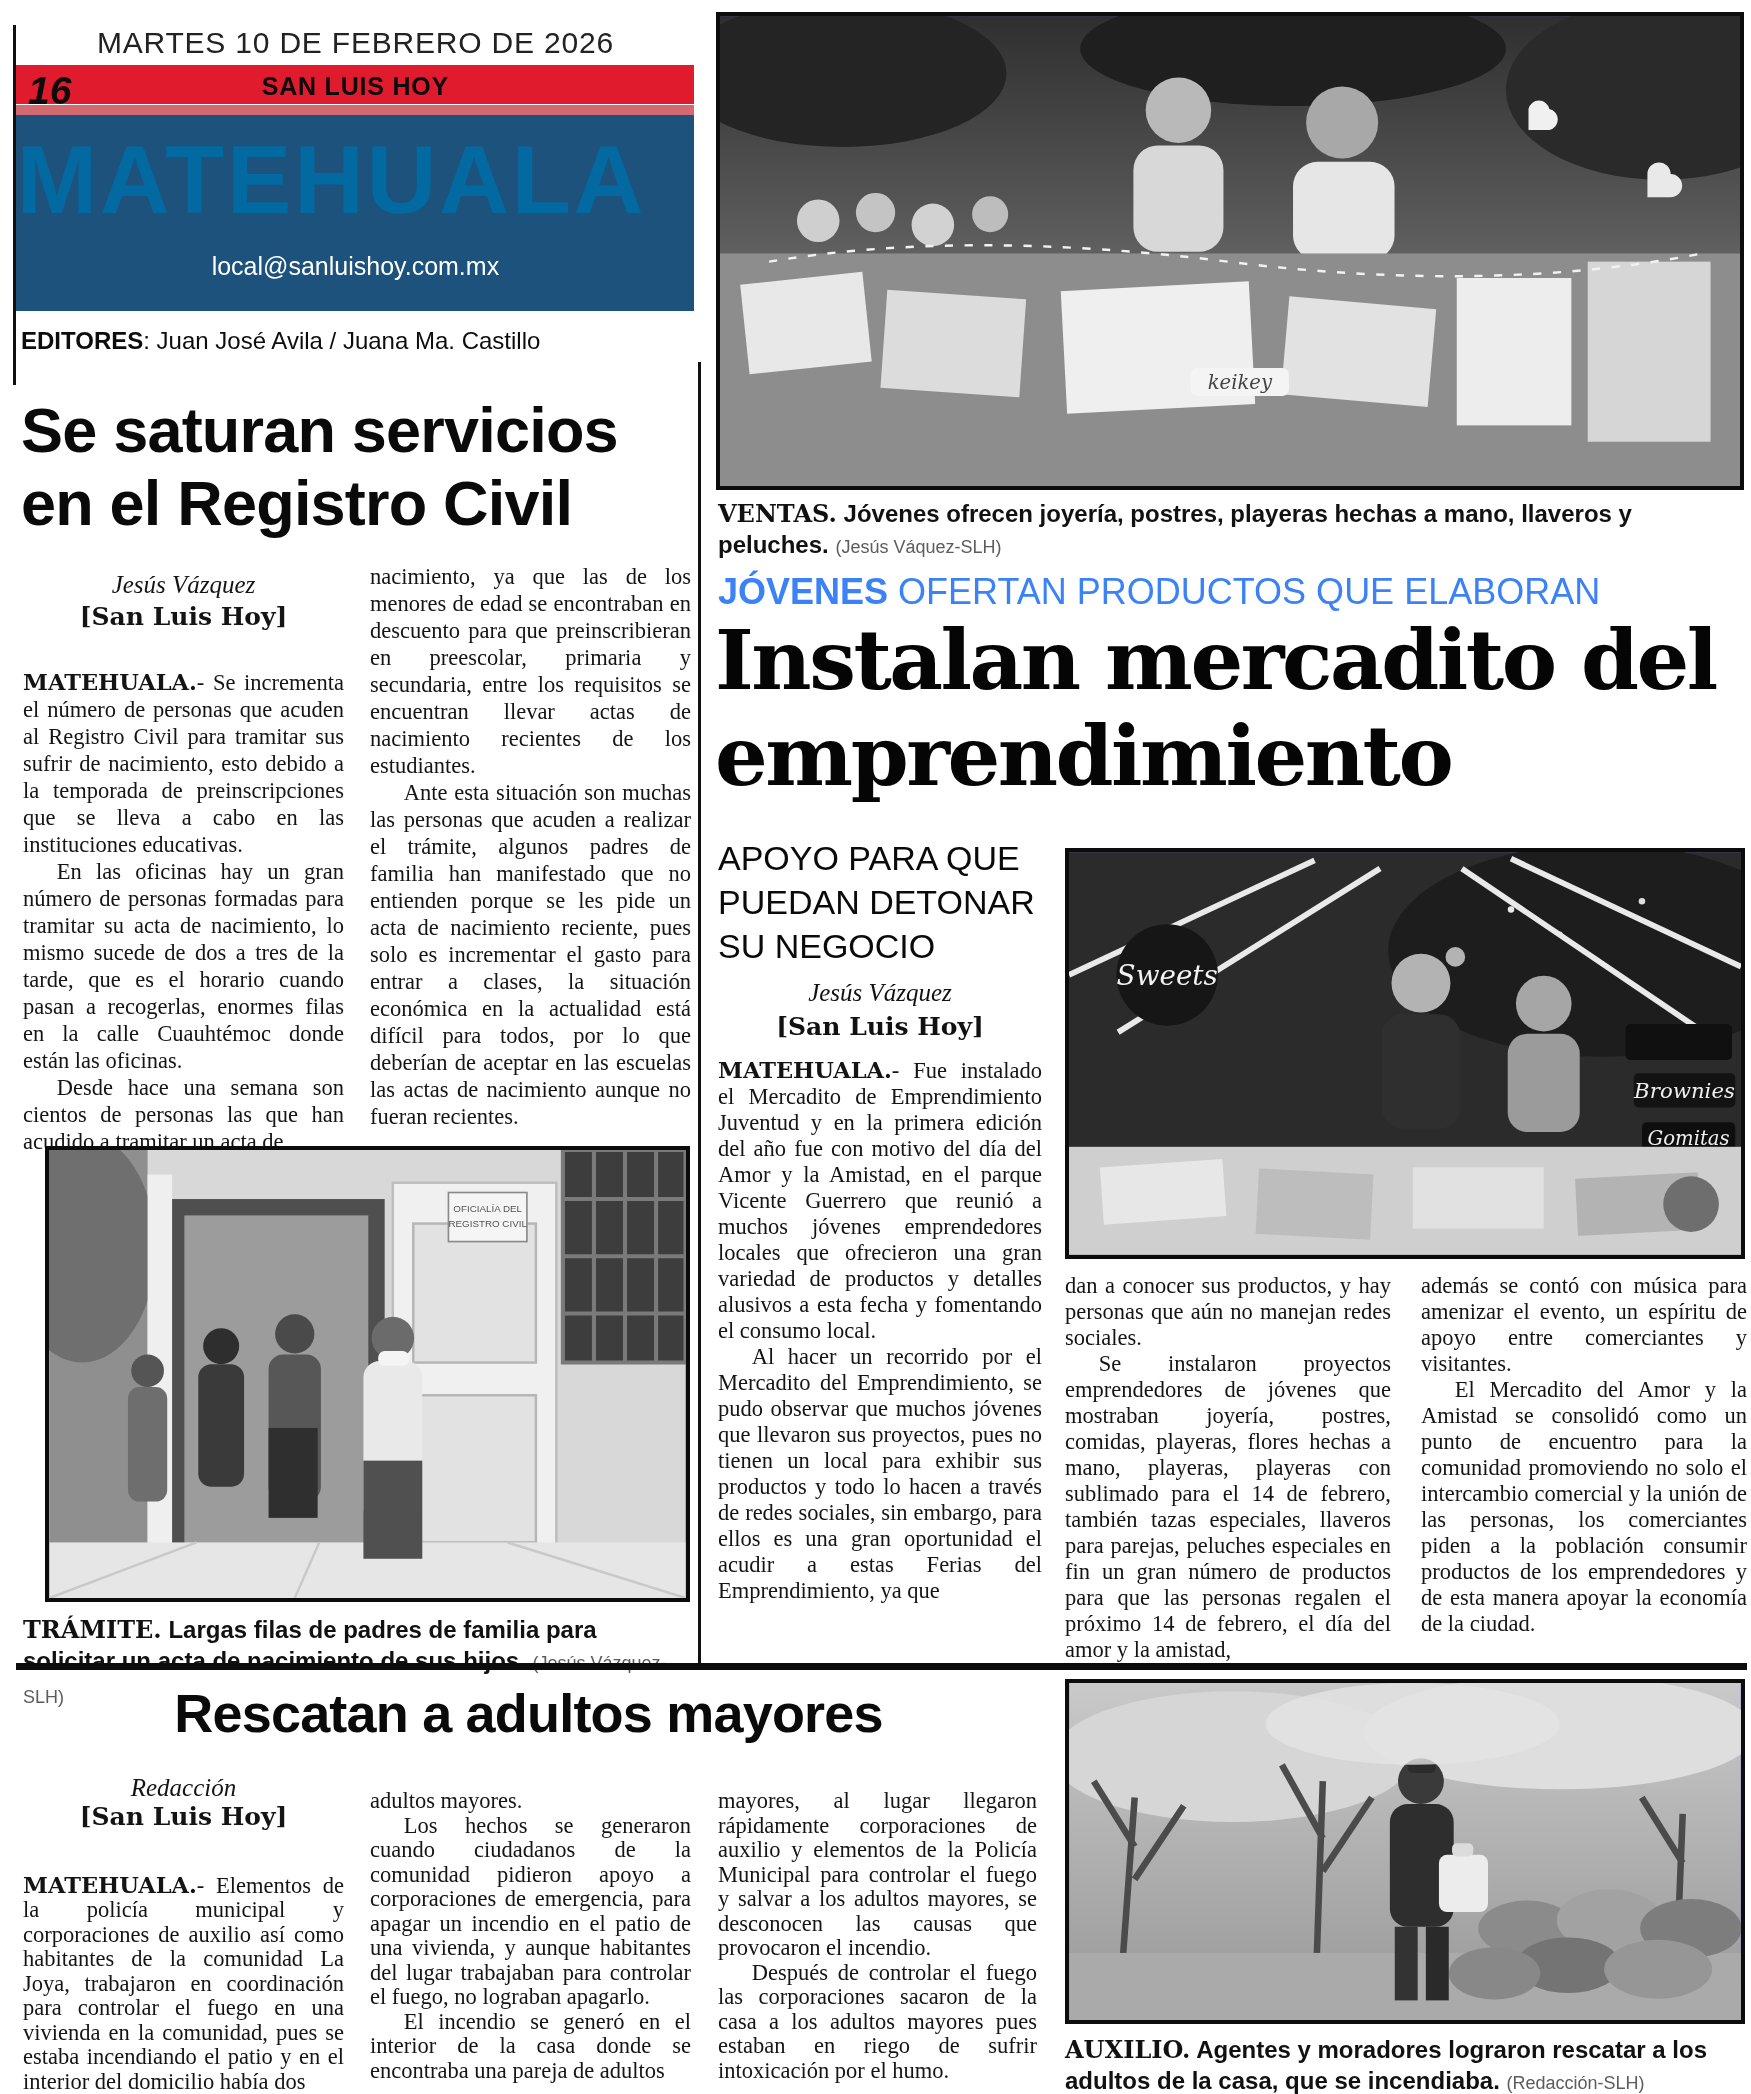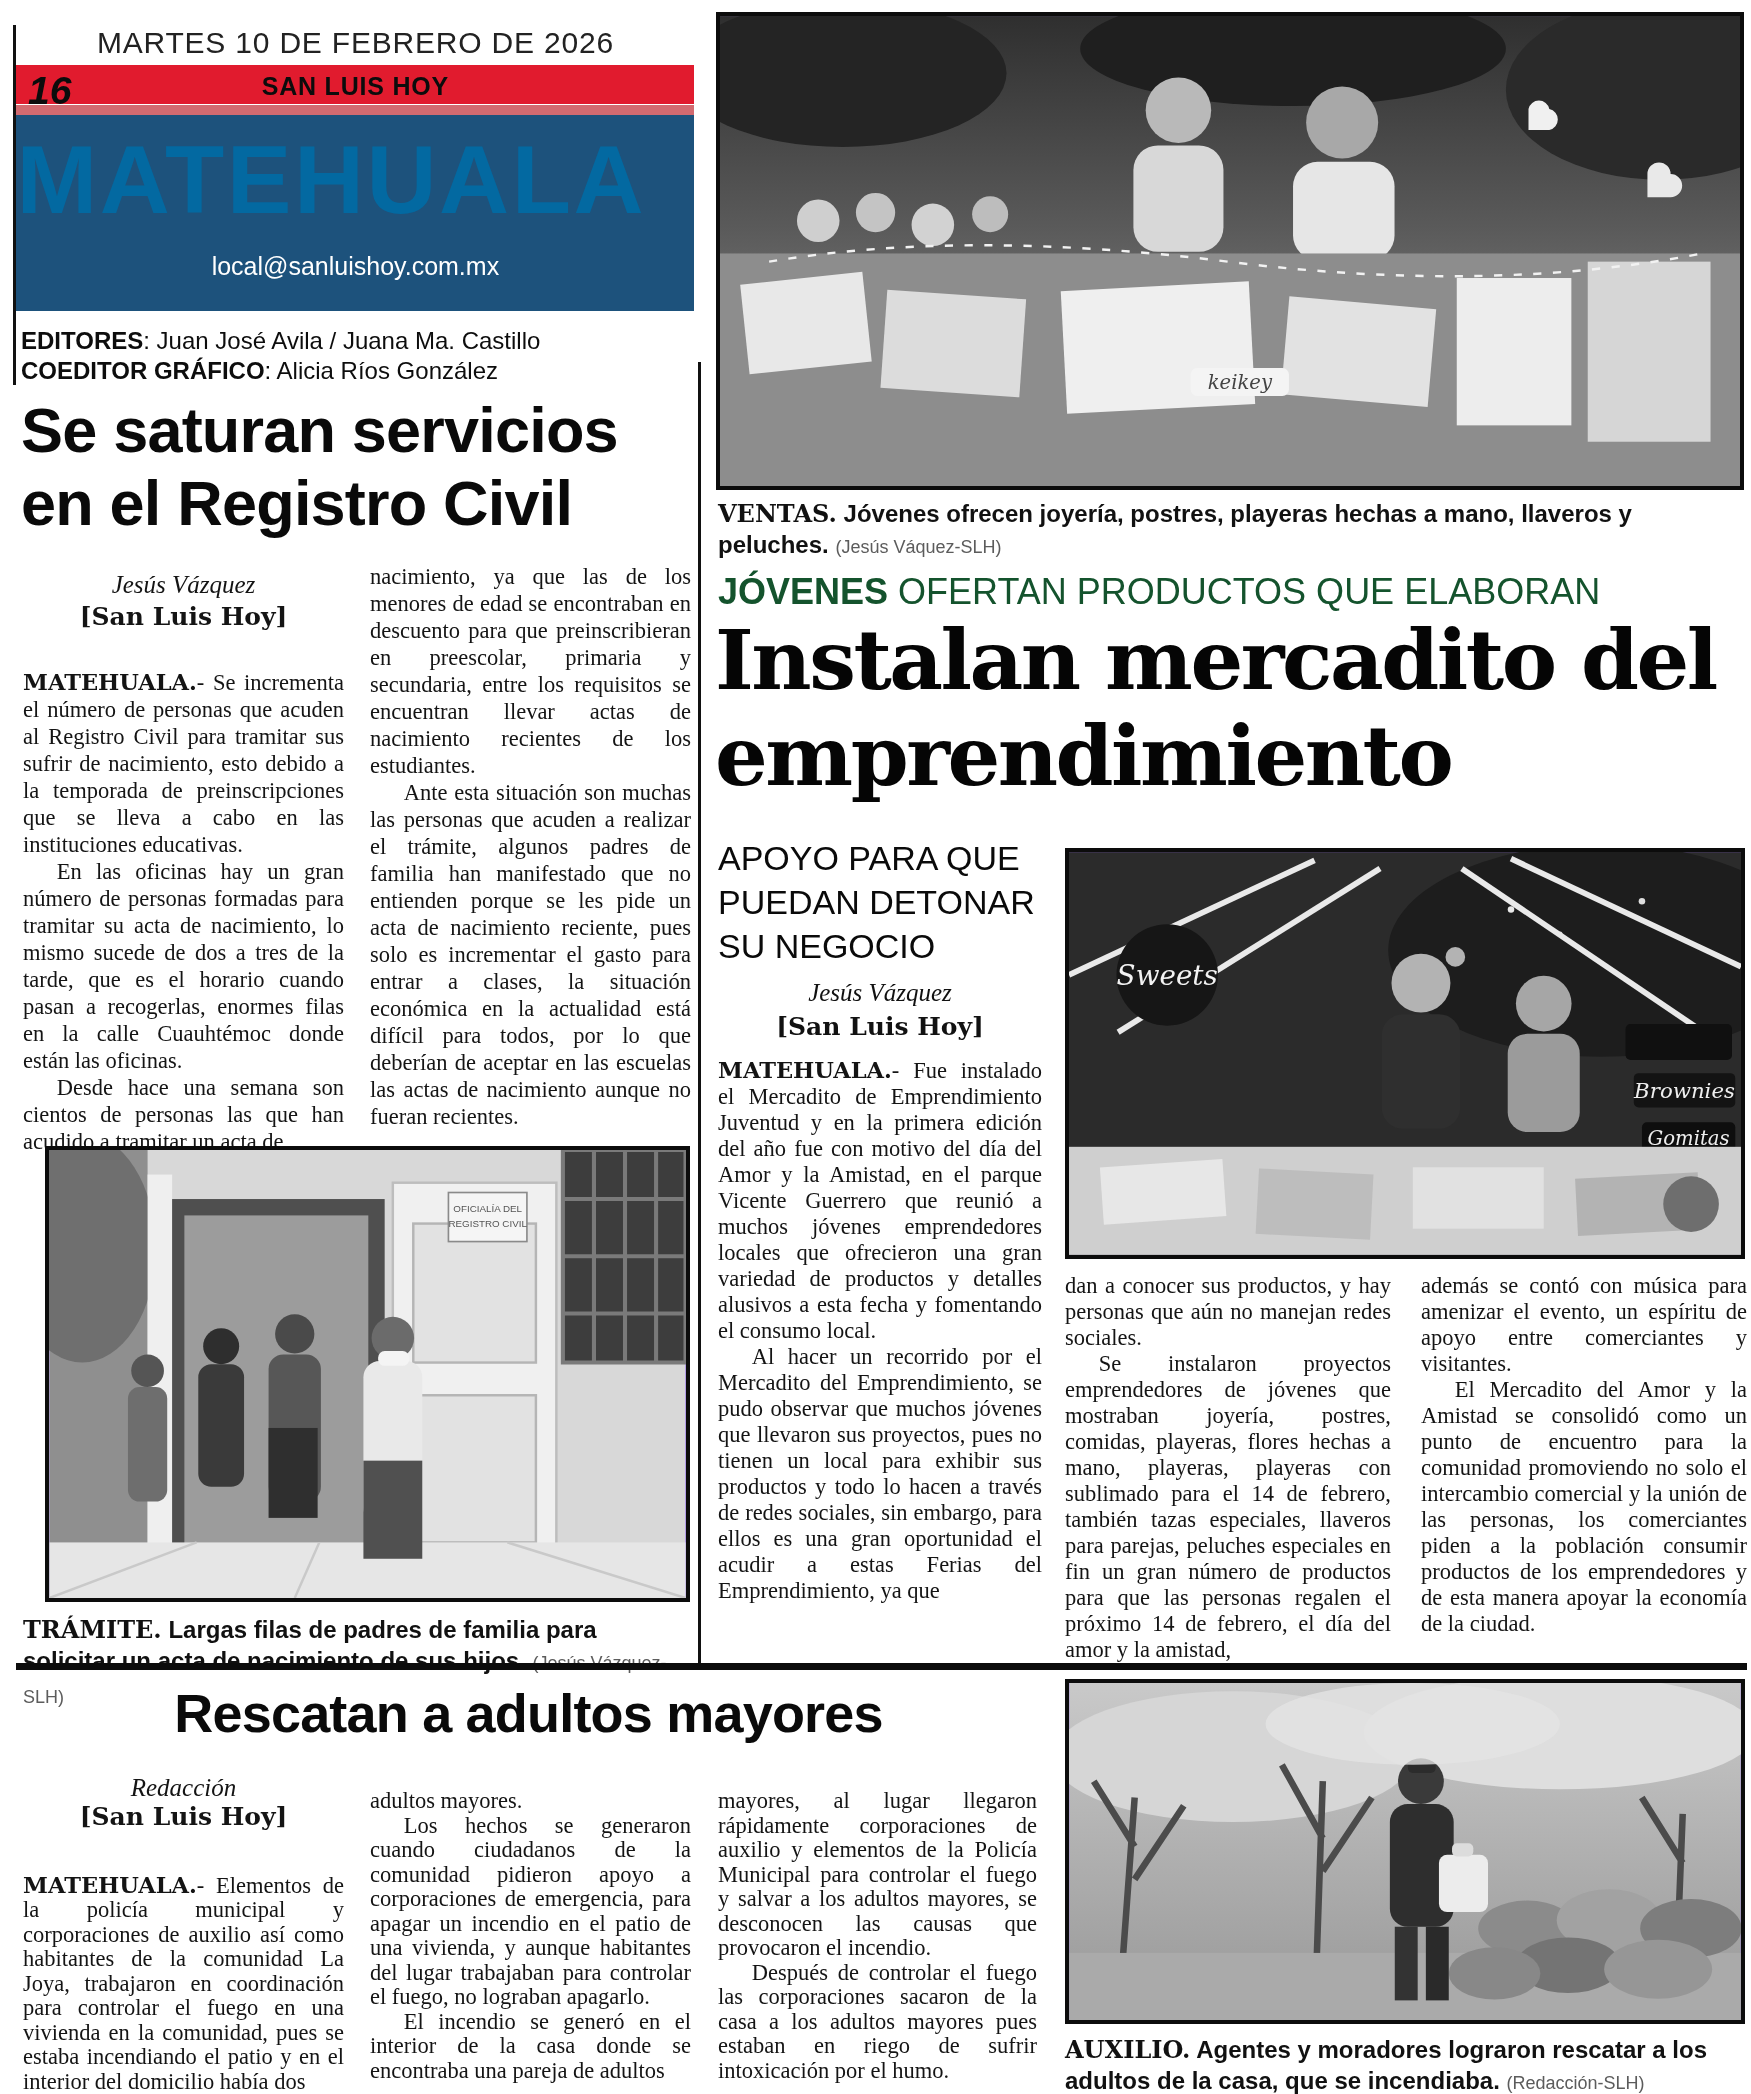--- a/index.html
+++ b/index.html
@@ -24,21 +24,21 @@
   .editors{left:21px;top:326px;width:673px;font-size:24px;line-height:29.5px;color:#0d0d0d;}
   .editors b{font-weight:bold;}
 
   
   .a1-headline{left:21px;top:394px;width:673px;font-size:63px;line-height:73px;
                font-weight:bold;letter-spacing:-0.8px;color:#0a0a0a;}
   .byline{text-align:center;}
   .byline .name{display:block;font-size:25px;font-style:italic;font-family:"Liberation Serif",serif;}
   .byline .org{display:block;font-size:25px;font-weight:bold;font-family:"DejaVu Serif",serif;margin-top:4.9px;}
 
-  .kicker{left:718px;top:571px;width:1029px;font-size:36px;color:#14532d;letter-spacing:0;}
+  .kicker{left:718px;top:571px;width:1029px;font-size:36px;color:#3b82f6;letter-spacing:0;}
   .kicker b{font-weight:bold;}
   .a2-headline{left:715px;top:612px;width:1032px;font-family:"DejaVu Serif",serif;font-weight:bold;
                font-size:83px;line-height:96px;letter-spacing:-2.5px;color:#050505;}
   .a2-subhead{left:718px;top:836px;width:327px;font-size:34px;line-height:44px;color:#0a0a0a;}
   .a3-headline{left:21px;top:1682px;width:1015px;font-size:54px;font-weight:bold;
                letter-spacing:-0.8px;color:#0a0a0a;text-align:center;}
 
   
   .bodycol{font-size:22.5px;text-align:justify;color:#141414;}
   .bodycol p{margin:0;text-indent:1.5em;}
@@ -90,21 +90,20 @@
   <div class="abs dateline-top sans">MARTES 10 DE FEBRERO DE 2026</div>
   <div class="abs red-bar"></div>
   <div class="abs red-soft"></div>
   <div class="abs page-num sans">16</div>
   <div class="abs brand sans">SAN LUIS HOY</div>
   <div class="abs blue-box"></div>
   <div class="abs masthead-title sans">MATEHUALA</div>
   <div class="abs masthead-email sans">local@sanluishoy.com.mx</div>
   <div class="abs editors sans">
     <div><b>EDITORES</b><span>: Juan José Avila / Juana Ma. Castillo</span></div>
-    <div><b>COEDITOR GRÁFICO</b><span>: Alicia Ríos González</span></div>
   </div>
 
   <div class="abs a1-headline sans">Se saturan servicios en el Registro Civil</div>
 
   <div class="abs a1-col1 bodycol a1col">
     <div class="byline a1-byline">
       <span class="name">Jesús Vázquez</span>
       <span class="org">[San Luis Hoy]</span>
     </div>
     <p class="lead"><span class="dl">MATEHUALA.</span><span>- Se incrementa el número de personas que acuden al Registro Civil para tramitar sus sufrir de nacimiento, esto debido a la temporada de preinscripciones que se lleva a cabo en las instituciones educativas.</span></p>

